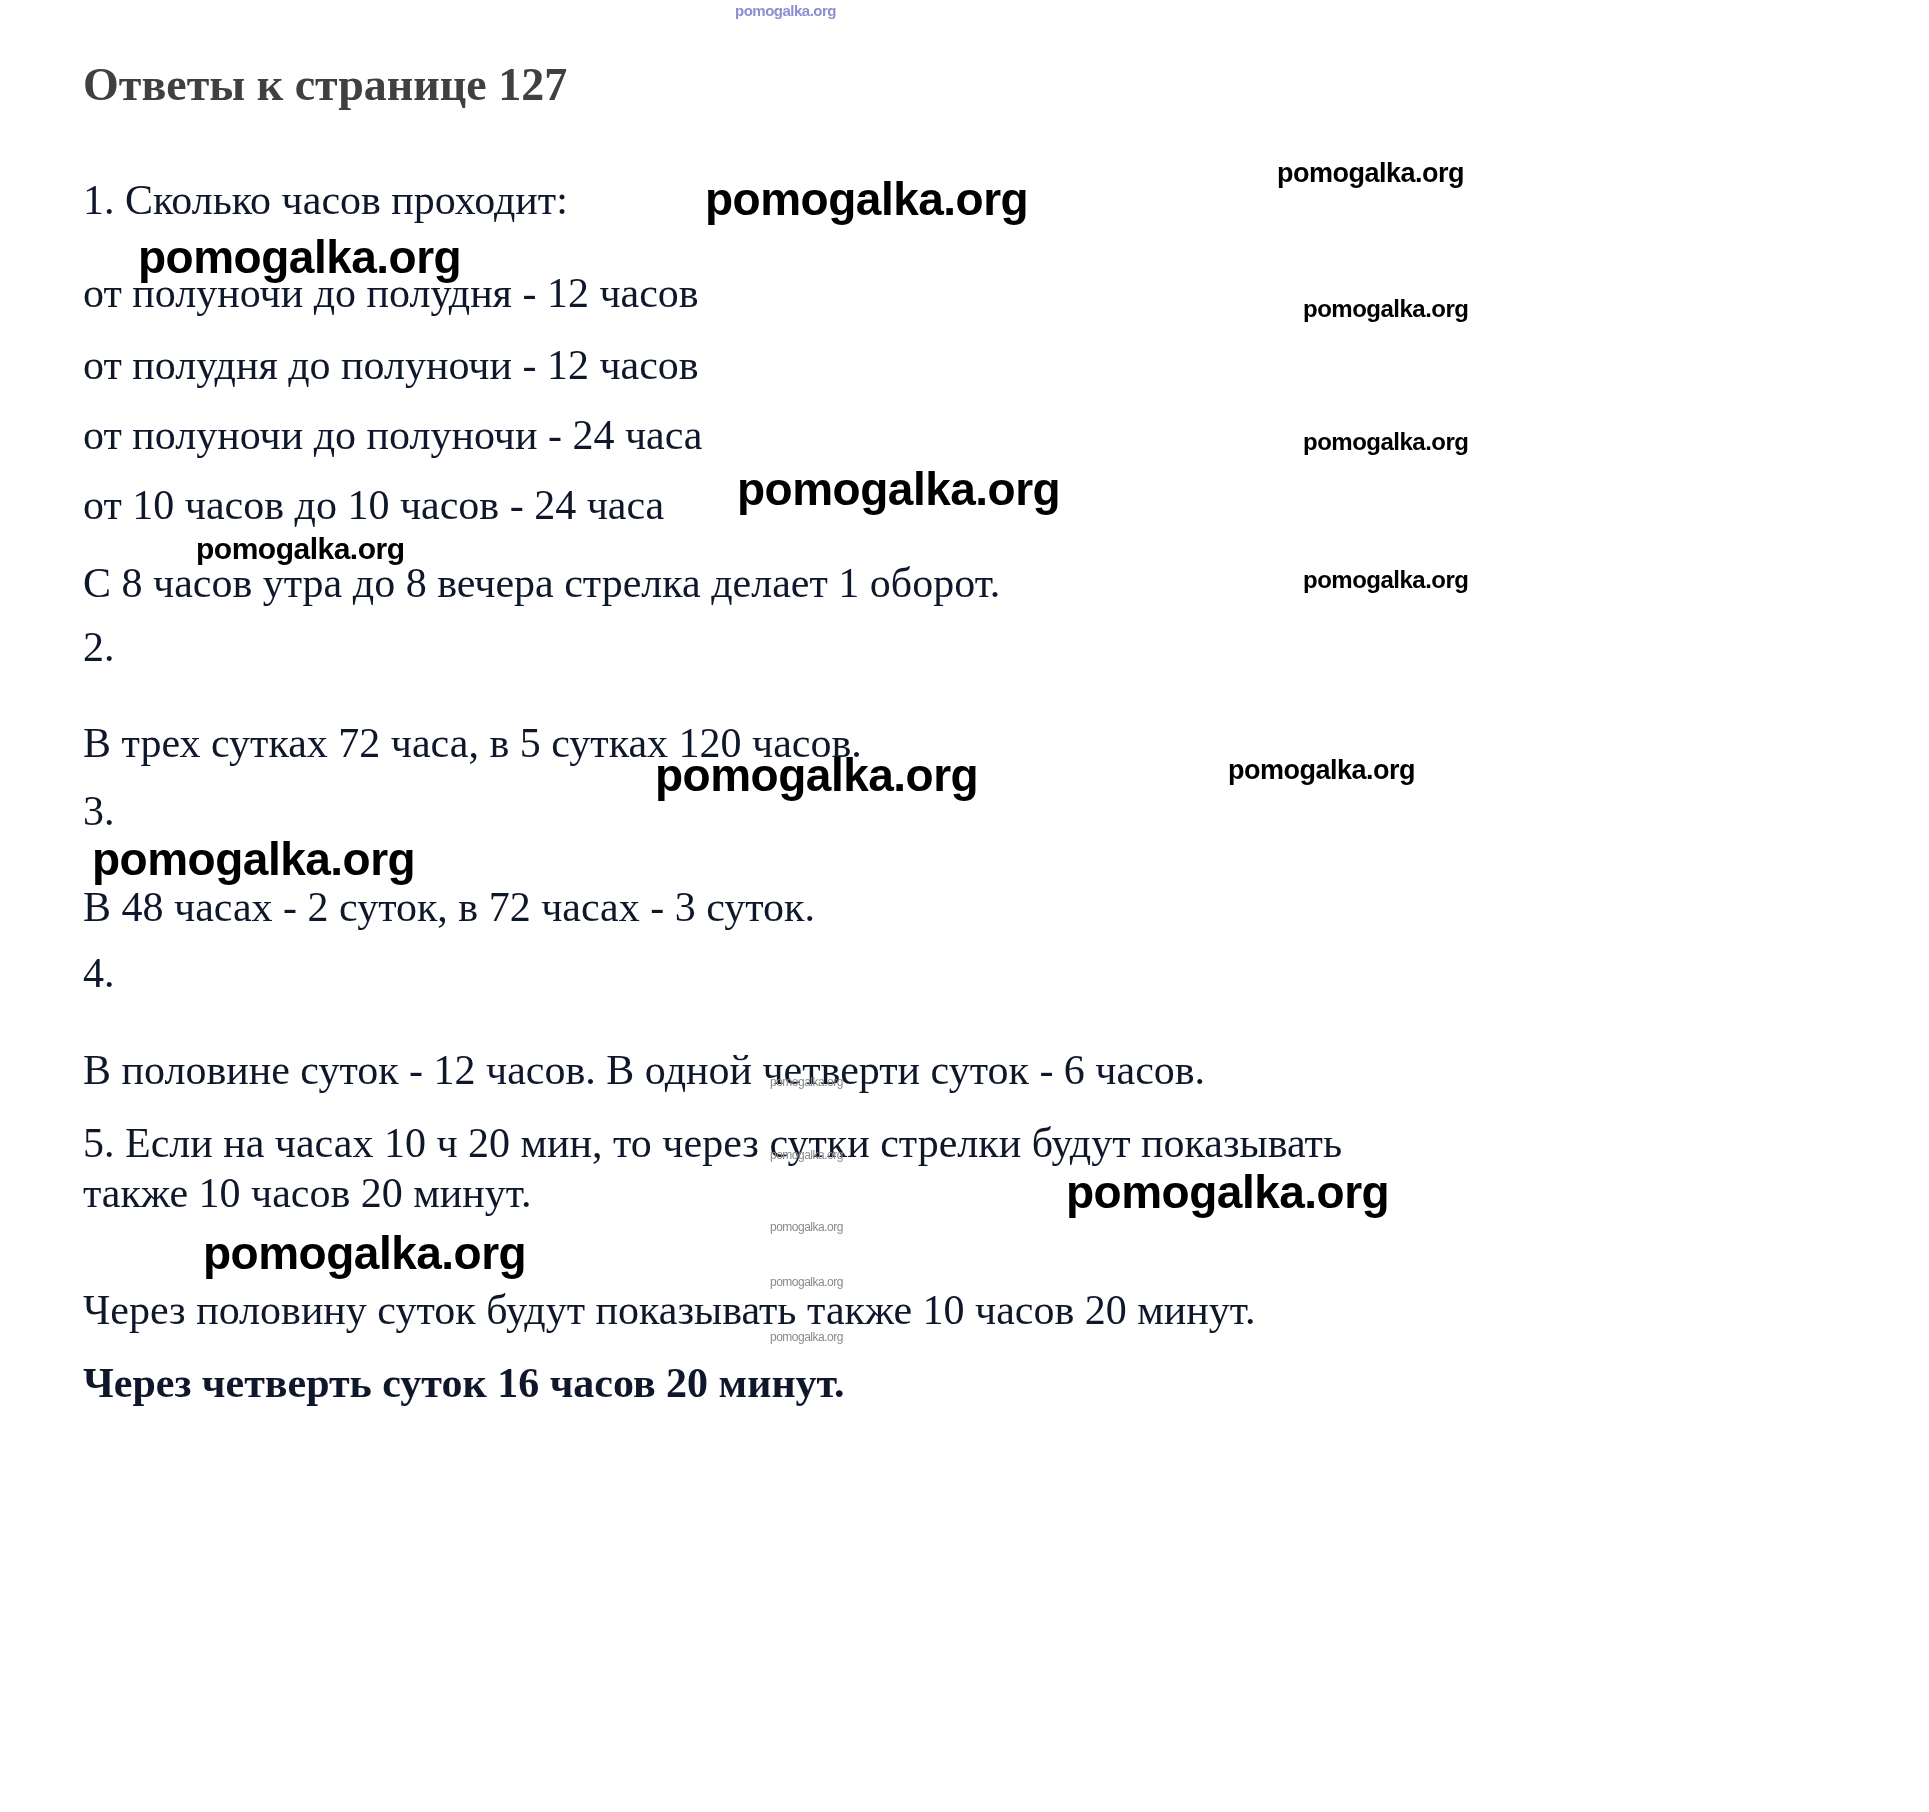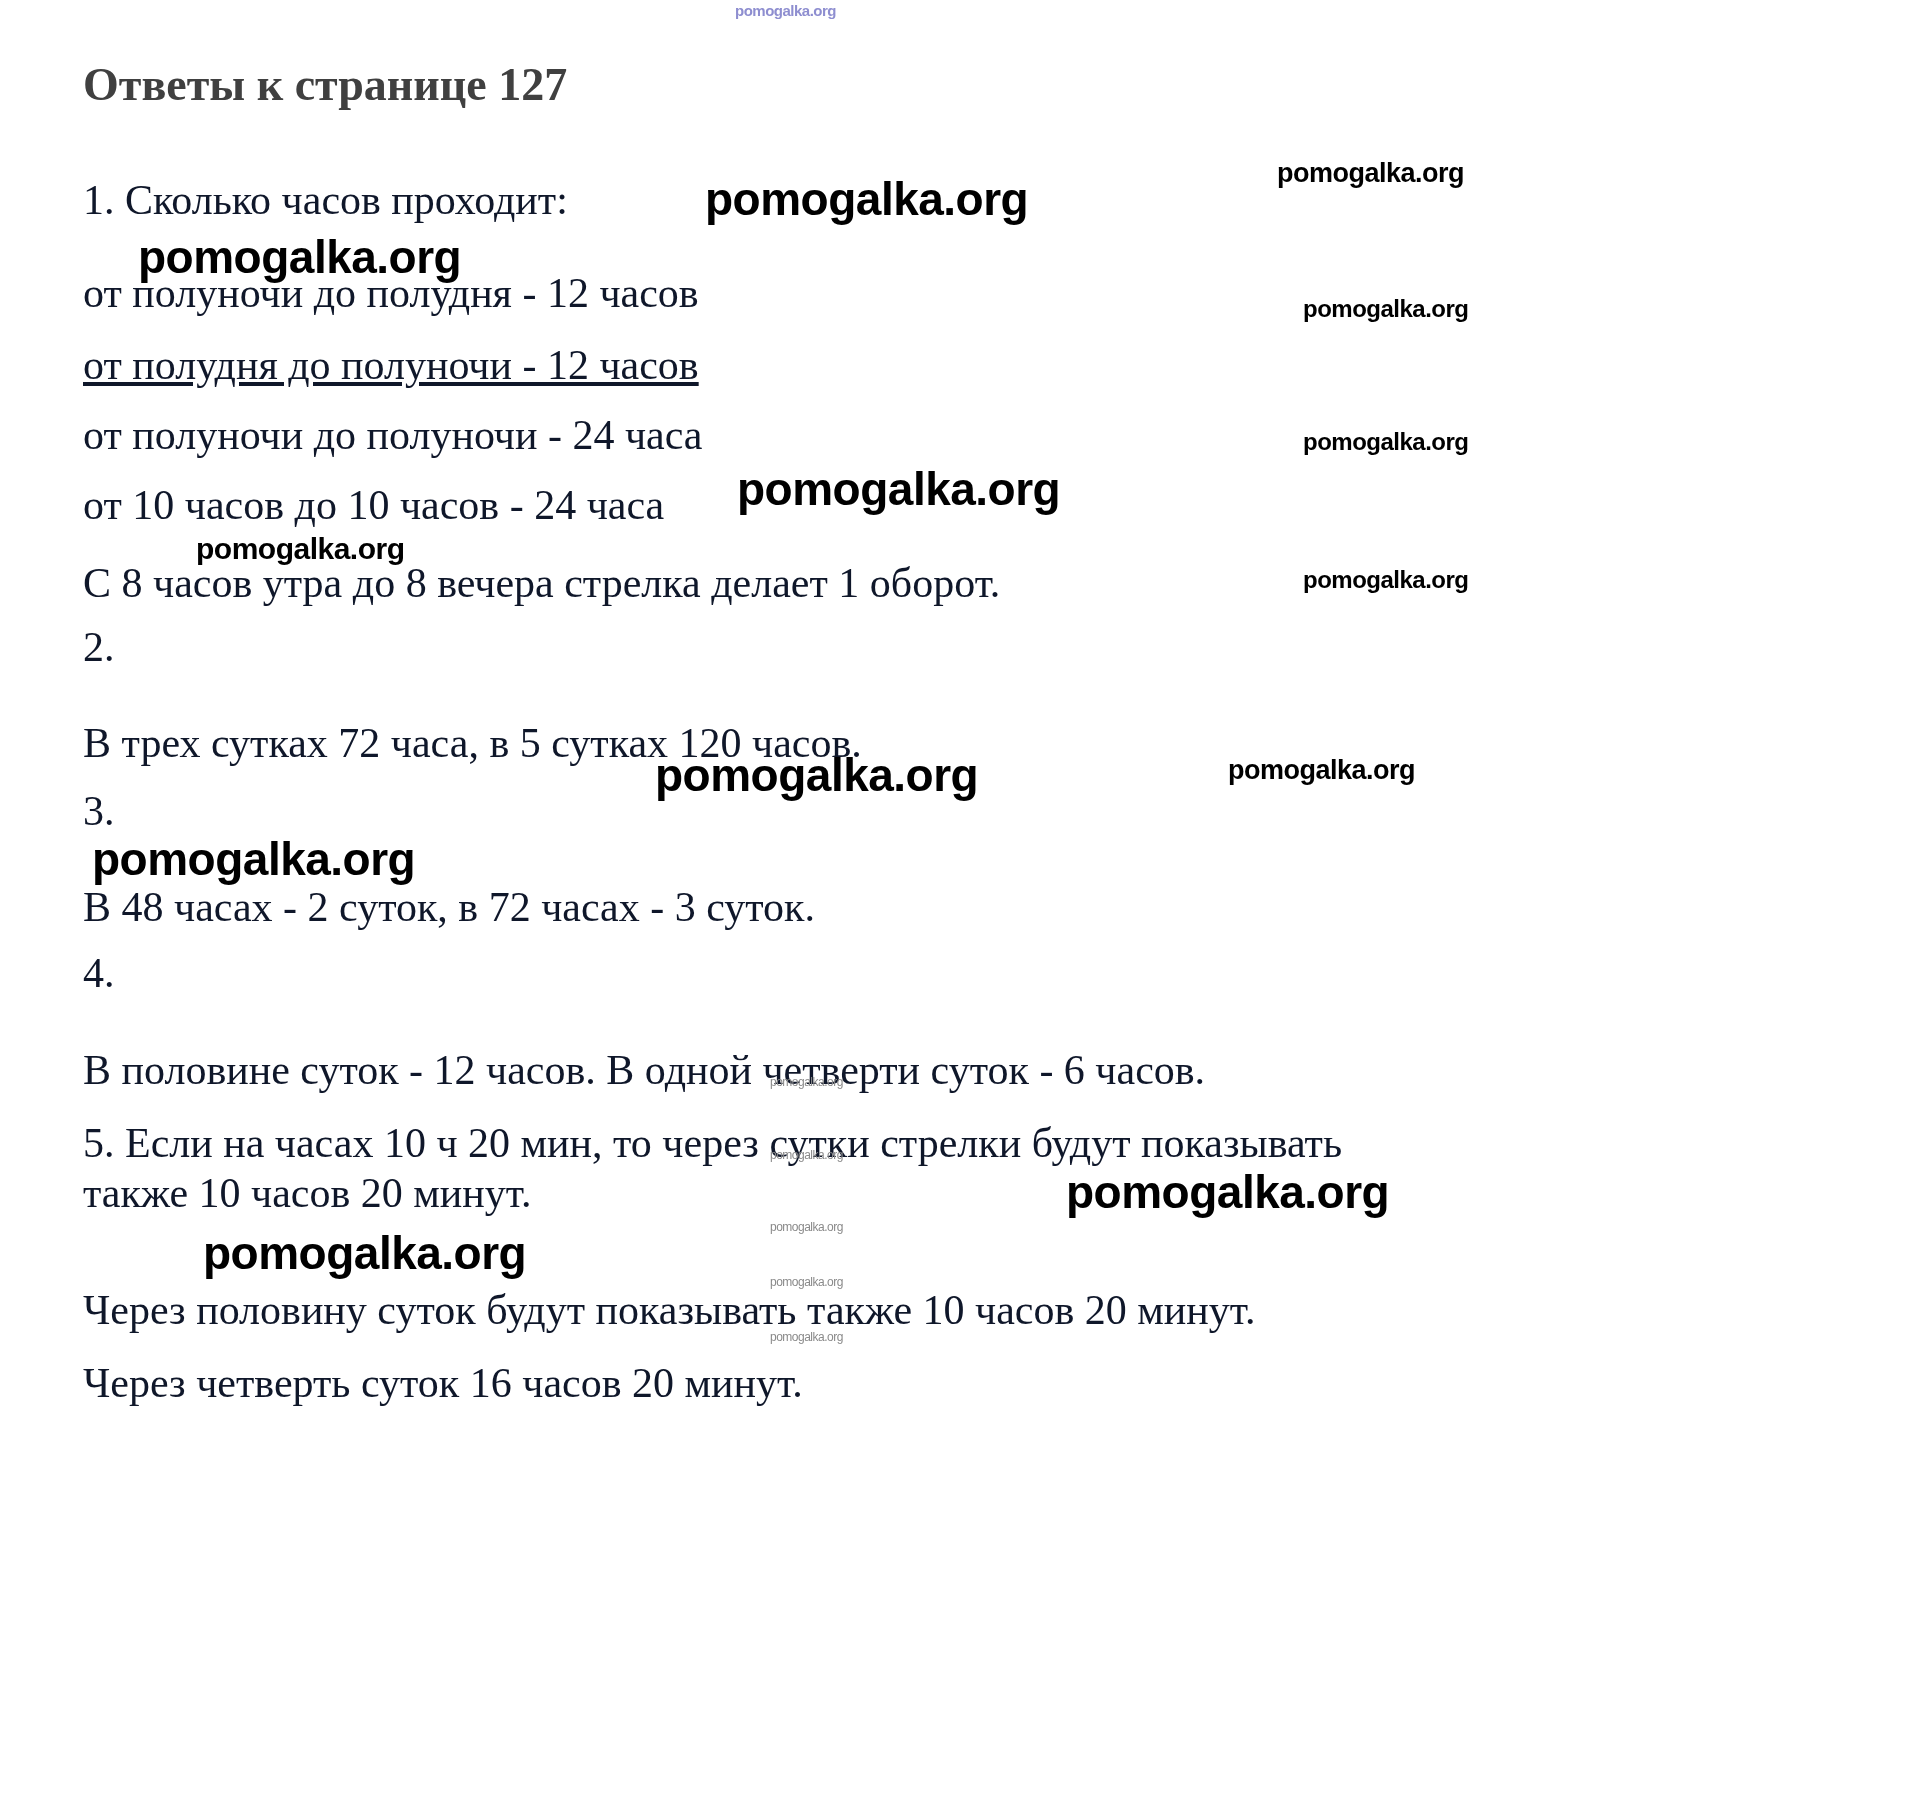--- a/index.html
+++ b/index.html
@@ -42,34 +42,34 @@
   }
 </style>
 </head>
 <body>
 
 <div class="page">
   <h1 class="title">Ответы к странице 127</h1>
   <div id="lines">
       <div class="line" style="top: 175px; left: 83px;">1. Сколько часов проходит:</div>
       <div class="line" style="top: 268px; left: 83px;">от полуночи до полудня - 12 часов</div>
-      <div class="line" style="top: 340px; left: 83px; text-decoration: underline;">от полудня до полуночи - 12 часов</div>
+      <div class="line" style="top: 340px; left: 83px;">от полудня до полуночи - 12 часов</div>
       <div class="line" style="top: 410px; left: 83px;">от полуночи до полуночи - 24 часа</div>
       <div class="line" style="top: 480px; left: 83px;">от 10 часов до 10 часов - 24 часа</div>
       <div class="line" style="top: 558px; left: 83px;">С 8 часов утра до 8 вечера стрелка делает 1 оборот.</div>
       <div class="line" style="top: 622px; left: 83px;">2.</div>
       <div class="line" style="top: 718px; left: 83px;">В трех сутках 72 часа, в 5 сутках 120 часов.</div>
       <div class="line" style="top: 786px; left: 83px;">3.</div>
       <div class="line" style="top: 882px; left: 83px;">В 48 часах - 2 суток, в 72 часах - 3 суток.</div>
       <div class="line" style="top: 948px; left: 83px;">4.</div>
       <div class="line" style="top: 1045px; left: 83px;">В половине суток - 12 часов. В одной четверти суток - 6 часов.</div>
       <div class="line" style="top: 1118px; left: 83px;">5. Если на часах 10 ч 20 мин, то через сутки стрелки будут показывать</div>
       <div class="line" style="top: 1168px; left: 83px;">также 10 часов 20 минут.</div>
       <div class="line" style="top: 1285px; left: 83px;">Через половину суток будут показывать также 10 часов 20 минут.</div>
-      <div class="line" style="top: 1358px; left: 83px;">Через четверть суток 16 часов 20 минут.</div>
+      <div class="line" style="top: 1358px; left: 83px; font-weight: bold;">Через четверть суток 16 часов 20 минут.</div>
     </div>
   <div id="watermarks">
       <div class="watermark" style="left: 735px; top: 2px; font-size: 15px; color: rgb(142, 142, 208); font-weight: 700;">pomogalka.org</div>
       <div class="watermark" style="left: 705px; top: 172px; font-size: 46px; color: rgb(0, 0, 0); font-weight: 700;">pomogalka.org</div>
       <div class="watermark" style="left: 1277px; top: 158px; font-size: 27px; color: rgb(0, 0, 0); font-weight: 700;">pomogalka.org</div>
       <div class="watermark" style="left: 138px; top: 230px; font-size: 46px; color: rgb(0, 0, 0); font-weight: 700;">pomogalka.org</div>
       <div class="watermark" style="left: 1303px; top: 295px; font-size: 24px; color: rgb(0, 0, 0); font-weight: 700;">pomogalka.org</div>
       <div class="watermark" style="left: 1303px; top: 428px; font-size: 24px; color: rgb(0, 0, 0); font-weight: 700;">pomogalka.org</div>
       <div class="watermark" style="left: 737px; top: 462px; font-size: 46px; color: rgb(0, 0, 0); font-weight: 700;">pomogalka.org</div>
       <div class="watermark" style="left: 196px; top: 532px; font-size: 30px; color: rgb(0, 0, 0); font-weight: 700;">pomogalka.org</div>

